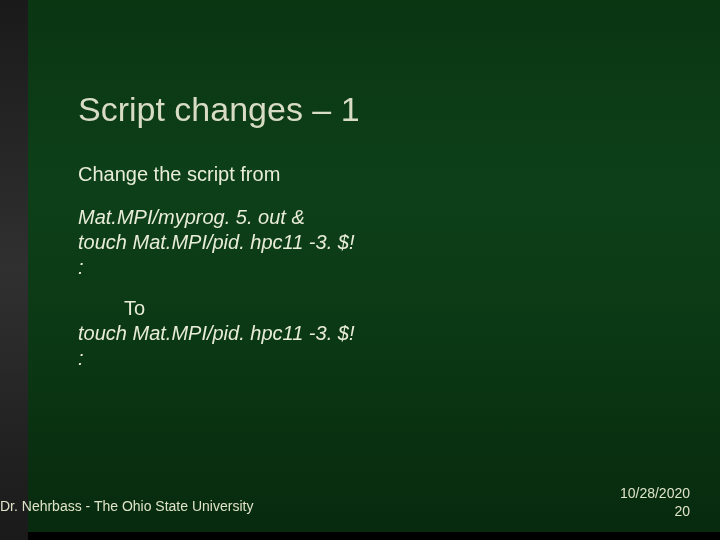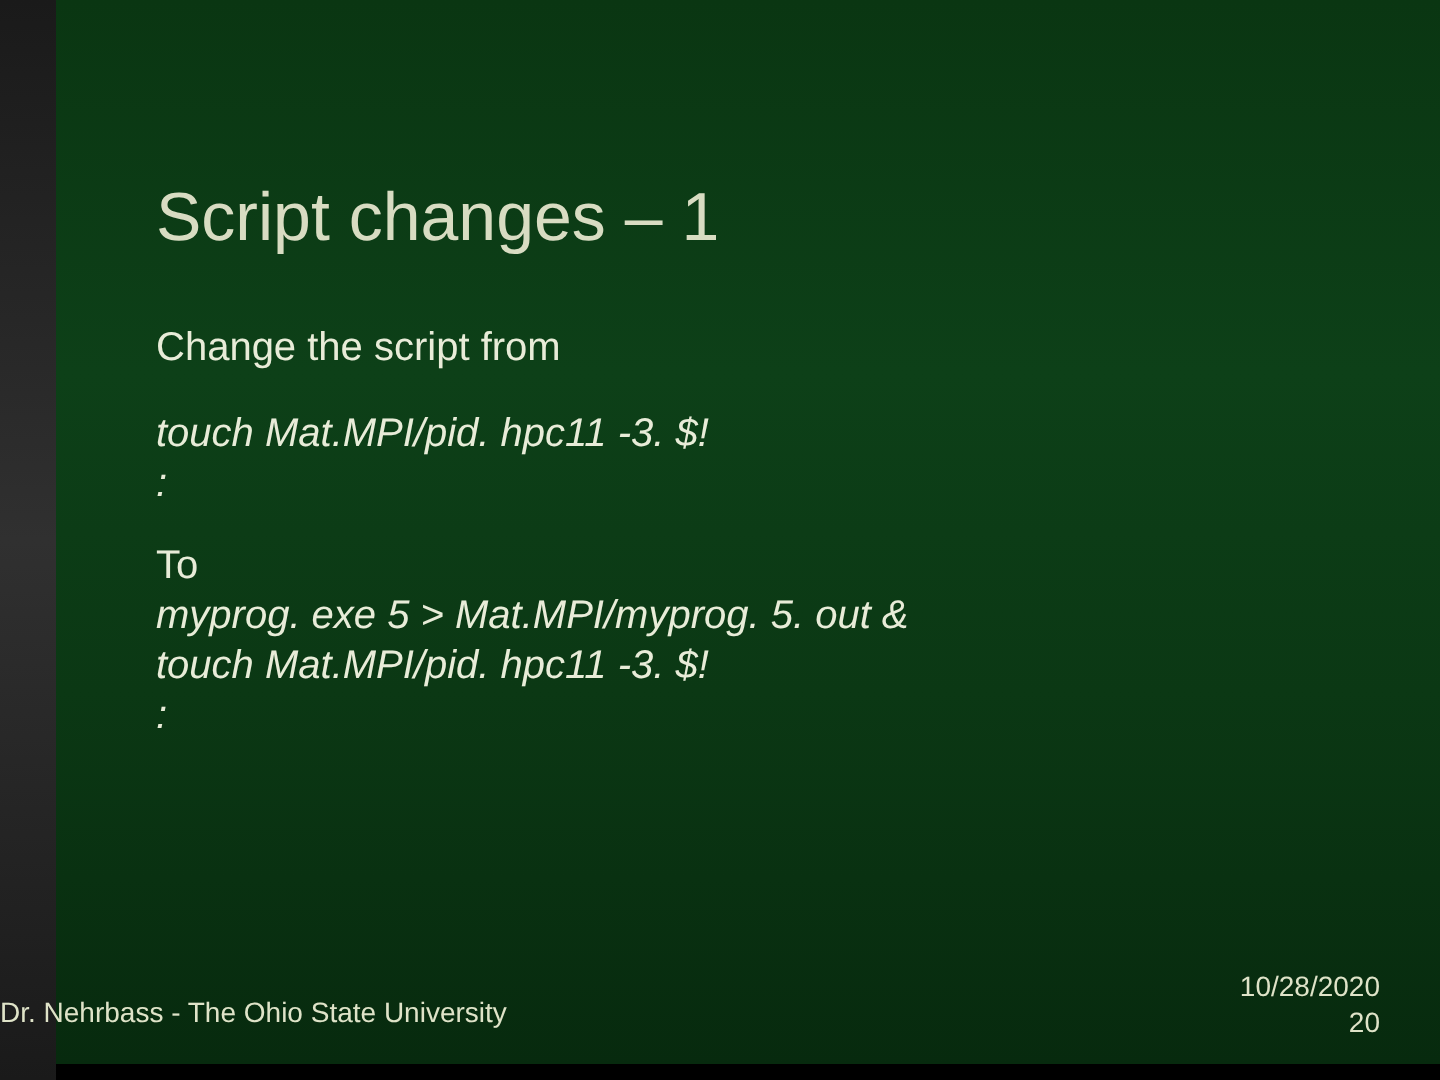--- a/index.html
+++ b/index.html
@@ -48,20 +48,21 @@
   }
   .body .block {
     font-style: italic;
     margin-bottom: 16px;
   }
   .body .block span {
     display: block;
   }
   .body .to-line {
     font-style: normal;
+    margin-left: 46px;
   }
   .footer-center {
     position: absolute;
     bottom: 18px;
     left: 0;
     right: 0;
     text-align: left;
     font-size: 14px;
     color: #dfe3c8;
     margin-top: 20px;
@@ -82,27 +83,27 @@
 
 <div class="slide">
   <div class="sidebar"></div>
 
   <div class="title">Script changes – 1</div>
 
   <div class="body">
     <div class="lead">Change the script from</div>
 
     <div class="block">
+      <span>Mat.MPI/myprog. 5. out &amp;</span>
       <span>touch Mat.MPI/pid. hpc11 -3. $!</span>
       <span>:</span>
     </div>
 
     <div class="block">
       <span class="to-line">To</span>
-      <span>myprog. exe 5 &gt; Mat.MPI/myprog. 5. out &amp;</span>
       <span>touch Mat.MPI/pid. hpc11 -3. $!</span>
       <span>:</span>
     </div>
   </div>
 
   <div class="footer-center">Dr. Nehrbass - The Ohio State University</div>
 
   <div class="footer-right">
     <div>10/28/2020</div>
     <div>20</div>

